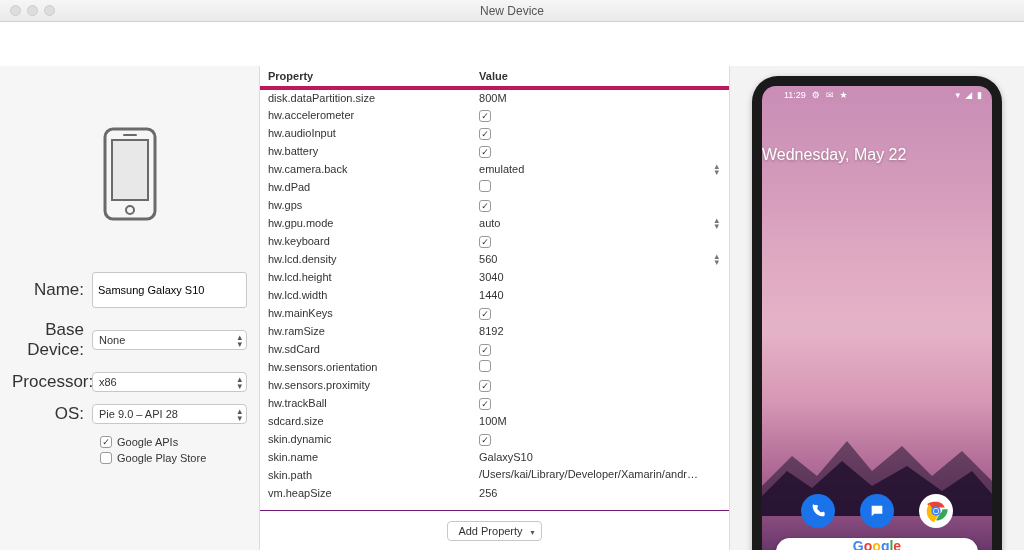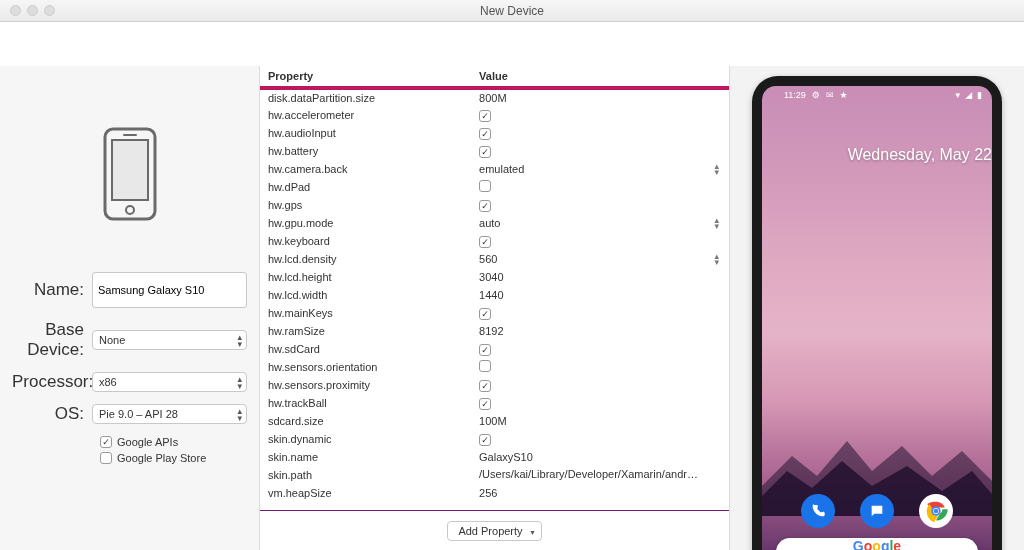--- a/index.html
+++ b/index.html
@@ -206,21 +206,21 @@
   position:absolute; top:4px; left:12px; right:0;
   height:14px; display:flex; align-items:flex-start;
   padding:0 10px;
   color:#fff; font-size:9px;
 }
 .status-row .s-left { display:flex; gap:6px; align-items:center; }
 .status-row .s-right { margin-left:auto; display:flex; gap:5px; align-items:center; }
 .lock-date {
   position:absolute;
   top:60px; left:0; right:0;
-  text-align:right;
+  text-align:left;
   color:#fff;
   font-size:16px;
   text-shadow:0 1px 3px rgba(0,0,0,0.3);
 }
 .dock {
   position:absolute;
   bottom:48px; left:0; right:0;
   display:flex; justify-content:space-around;
   padding:0 26px;
 }

